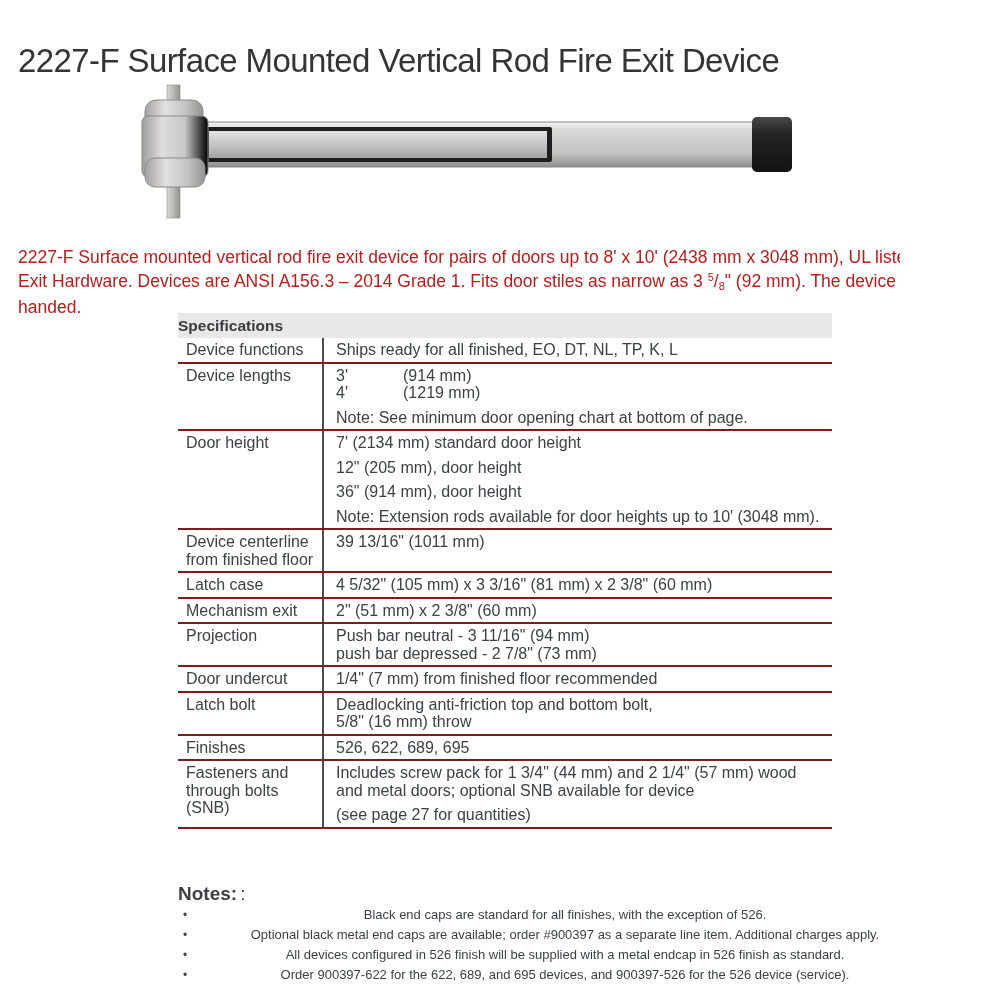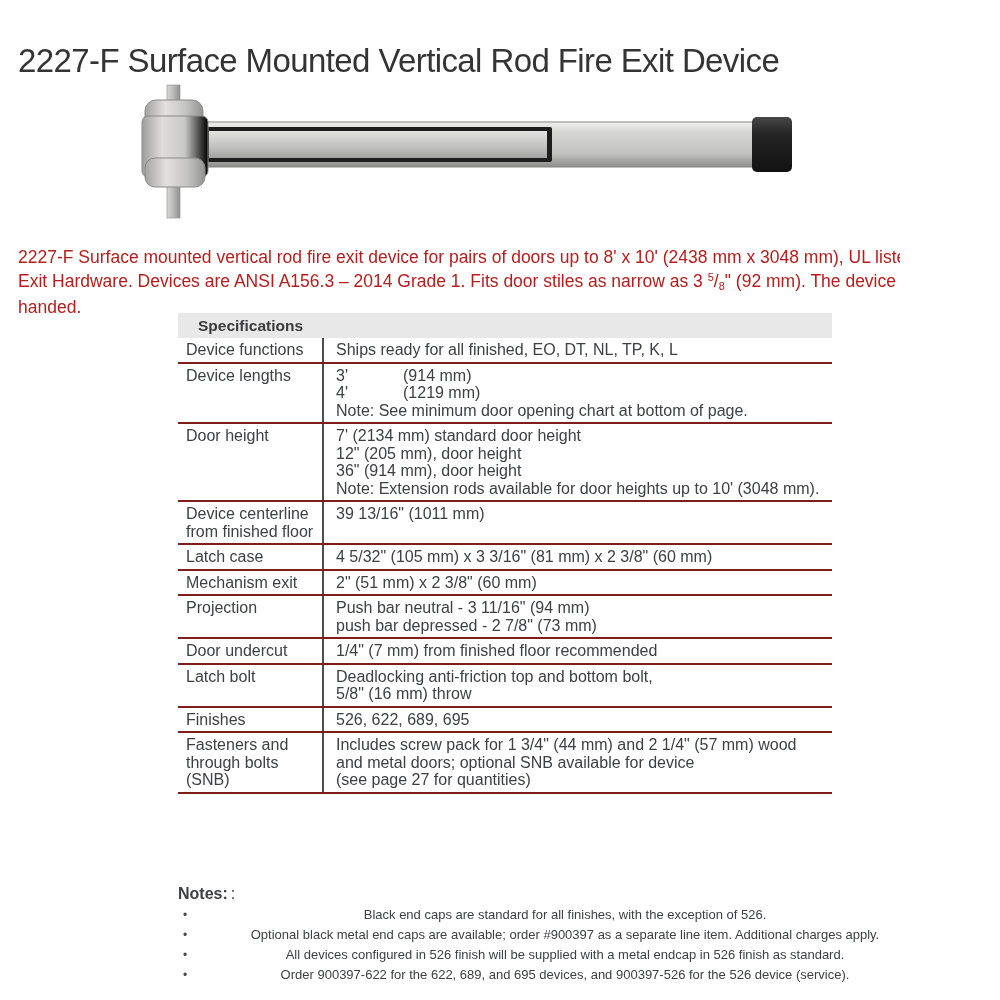--- a/index.html
+++ b/index.html
@@ -17,32 +17,32 @@
   .product{position:absolute;left:112px;top:83px;width:690px;height:142px;}
 
   
   .intro{position:absolute;left:18px;top:227px;width:972px;font-size:17.5px;line-height:1.42;color:#b91c1c;}
   .intro sup{font-size:11px;vertical-align:6px;}
   .intro sub{font-size:11px;vertical-align:-3px;}
 
   
   .spec-table{position:absolute;left:178px;top:313px;width:654px;font-size:16px;color:#3f4042;}
   .spec-header{background:#e8e8e8;font-weight:bold;font-size:15.5px;color:#3b3b3d;
-               padding:4px 8px 3px 20px;}
+               padding:4px 8px 3px 0;}
   .spec-row{display:flex;border-bottom:2px solid #7f1d1d;}
   .spec-label{flex:0 0 146px;width:146px;box-sizing:border-box;padding:3px 4px 3px 8px;
               border-right:2px solid #4d4d4f;line-height:17.5px;}
   .spec-value{flex:1;box-sizing:border-box;padding:3px 12px 3px 12px;line-height:17.5px;}
   .spec-line{white-space:normal;}
-  .spec-line.gap{margin-top:0;}
+  .spec-line.gap{margin-top:7px;}
   .spec-line .col1{display:inline-block;width:67px;}
 
   
   .notes{position:absolute;left:178px;top:886px;width:748px;font-size:13px;line-height:16px;color:#3f4042;}
-  .notes-title{margin-bottom:5px;font-size:16px;}
+  .notes-title{margin-bottom:5px;font-size:19px;}
   .notes-title .b{font-weight:bold;}
   .notes-title .sfx{margin-left:3px;}
   .note-item{display:flex;margin-bottom:4px;}
   .note-bullet{flex:0 0 26px;box-sizing:border-box;padding-left:5px;font-size:12px;color:#4a4a4c;}
   .note-text{flex:1;text-align:center;}
 </style>
 </head>
 <body>
 
 <div class="page">

